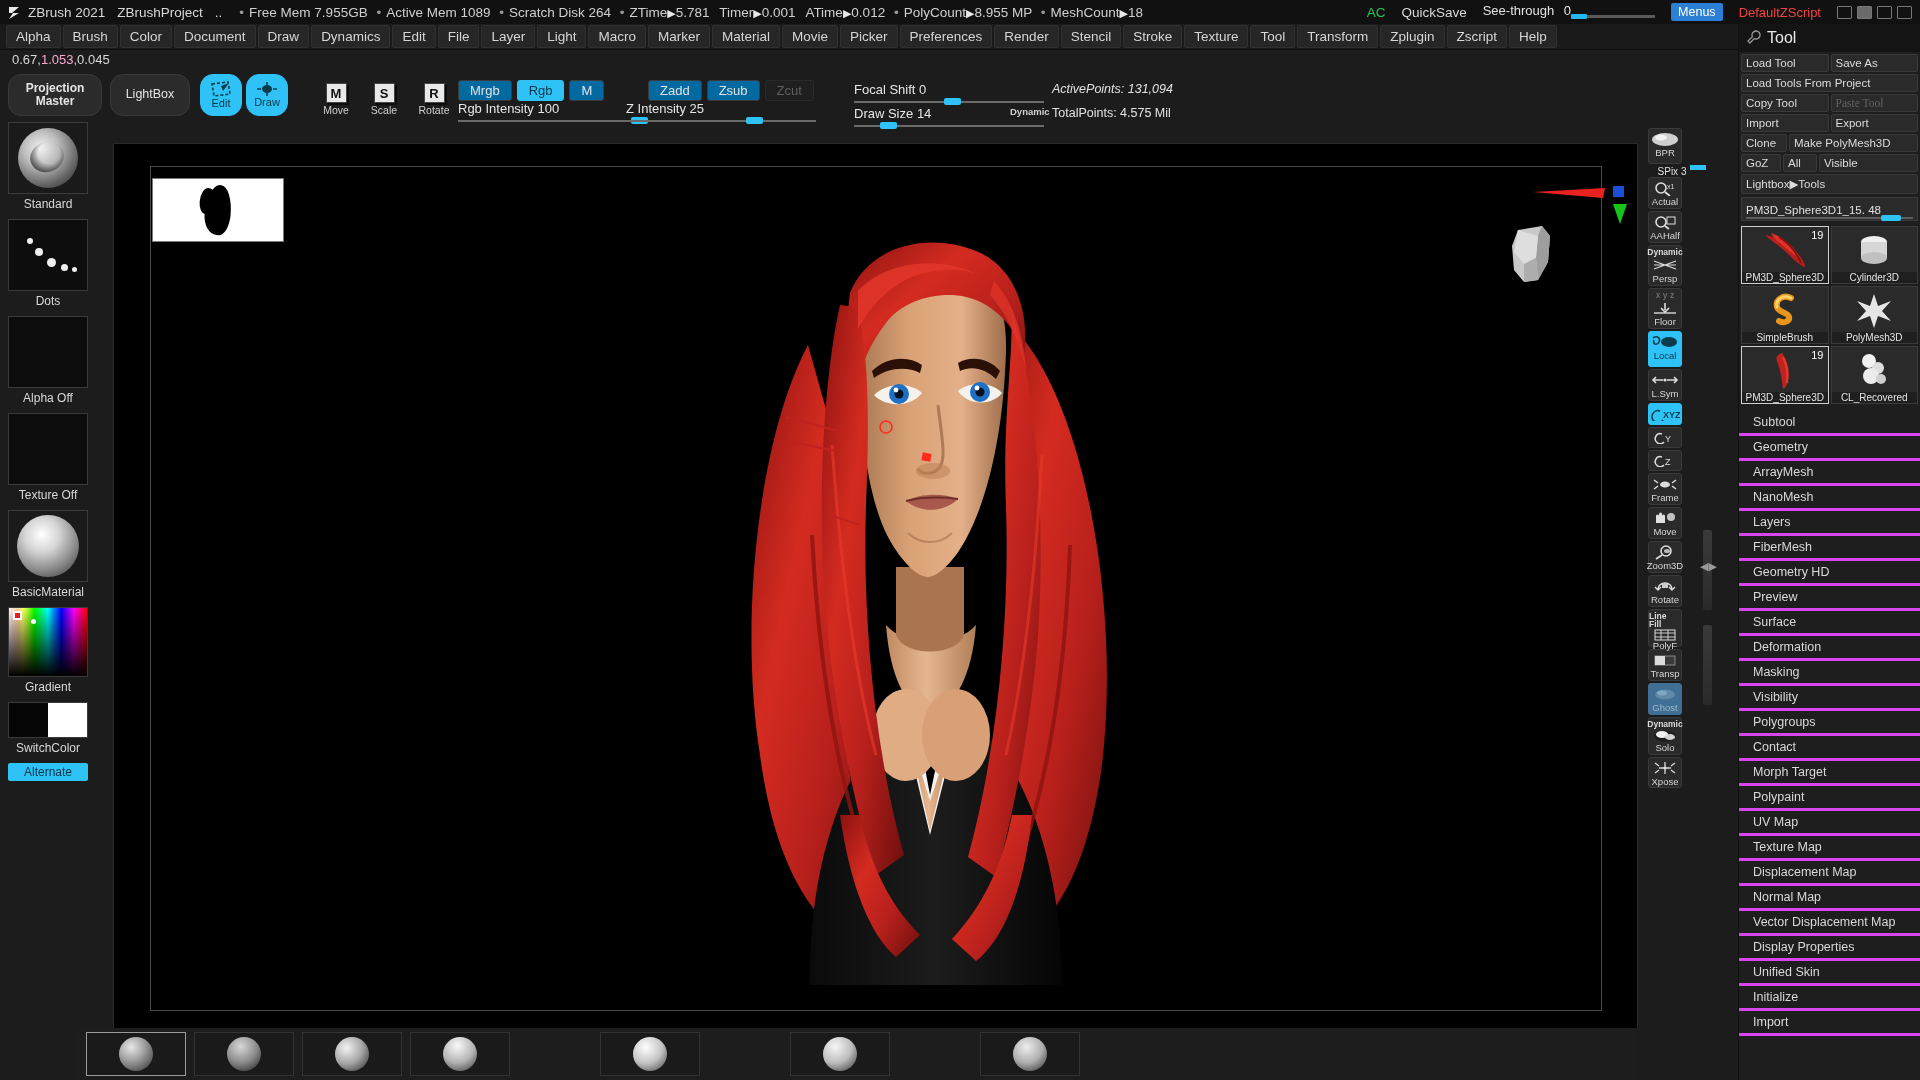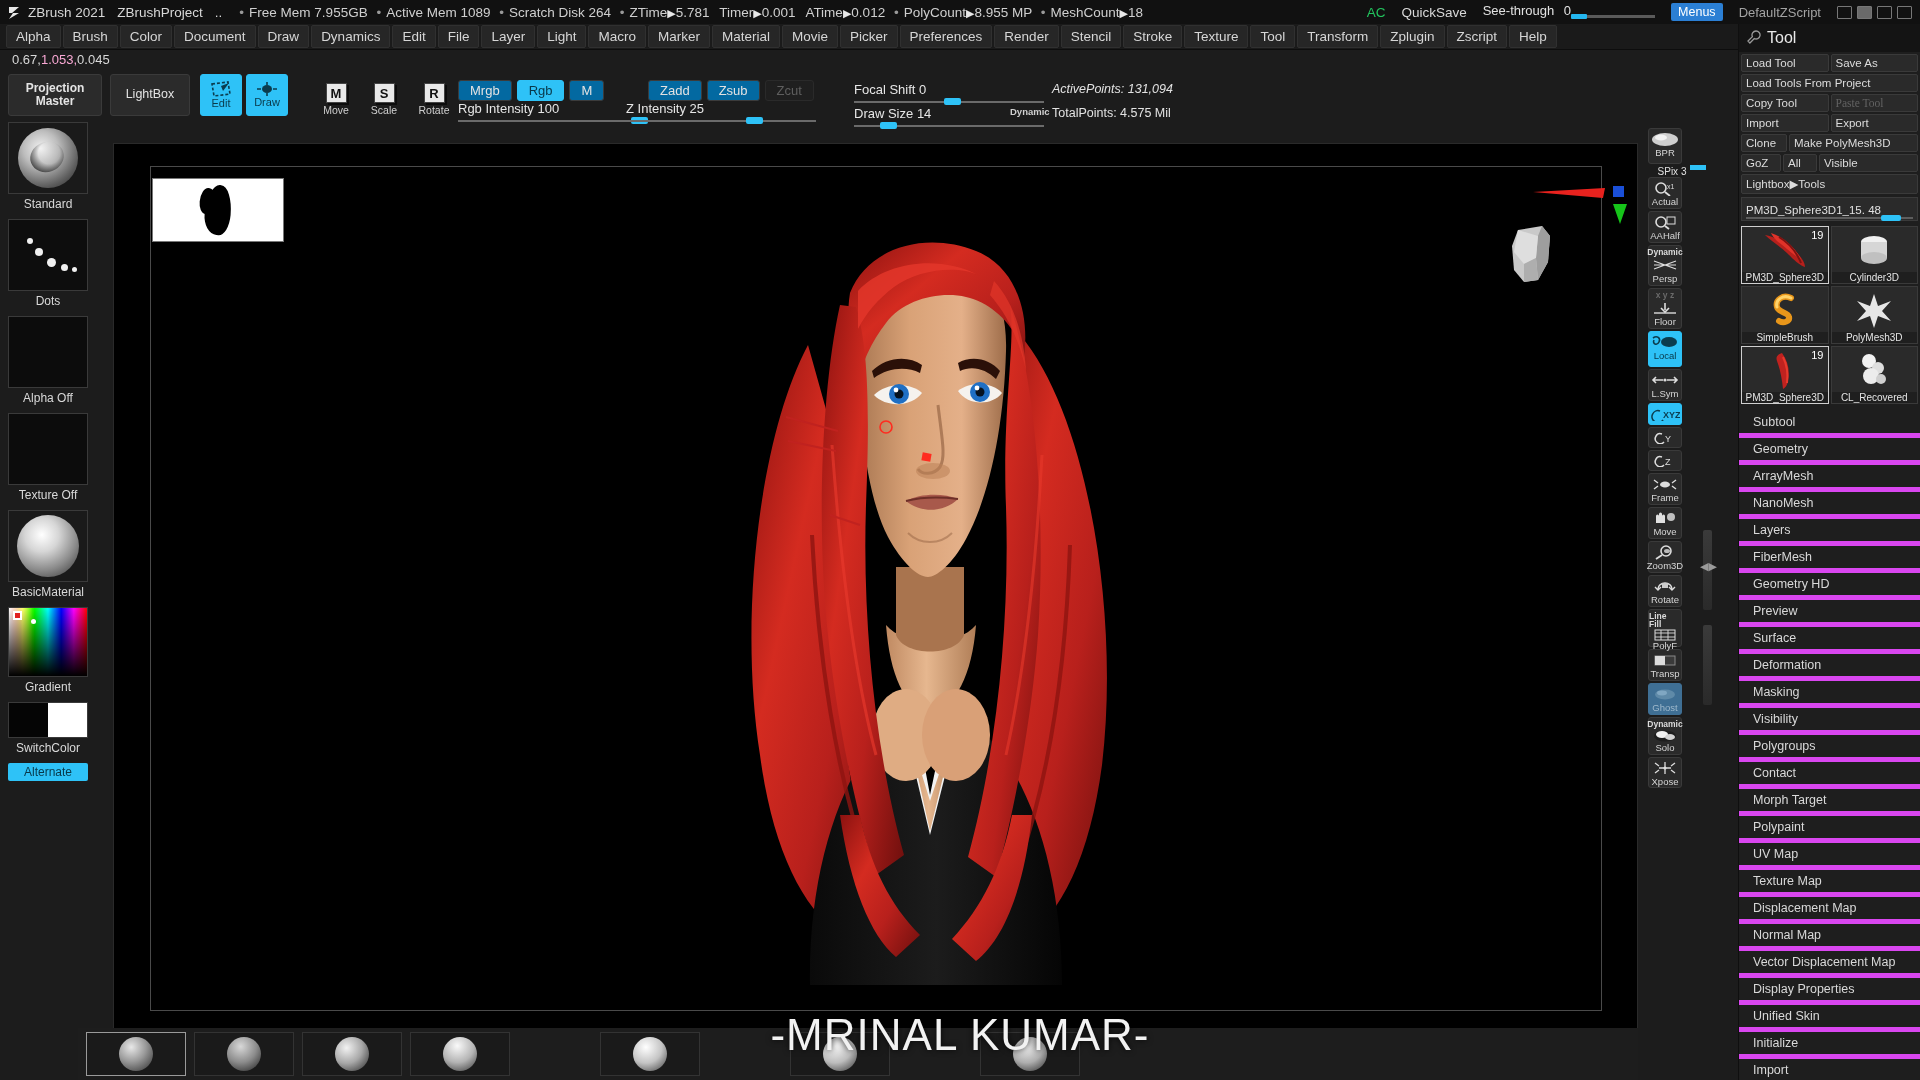--- a/index.html
+++ b/index.html
@@ -33,21 +33,21 @@
     padding-bottom: 3px;
   }
   .seethrough .lbl { font-size: 13px; color: #e2e2e2; }
   .st-track {
     width: 84px; height: 3px; background: #5a5a5a; margin-top: 2px; position: relative;
   }
   .st-track .knob { position:absolute; left:0; top:-1px; width: 16px; height: 5px; background: #24b7f0; border-radius: 1px;}
   .menus-btn {
     background: #2b7fd4; color: #fff; padding: 2px 7px; border-radius: 2px; font-size: 12.5px;
   }
-  .dfs { color: #a3a3a3; font-size: 13px; }
+  .dfs { color: #ef4444; font-size: 13px; }
   .tinyicons { display: flex; gap: 5px; align-items: center; color: #8f8f8f; font-size: 11px; }
   .ticon { width: 15px; height: 13px; border: 1px solid #777; display: inline-block; border-radius: 1px; }
   .ticon.fill { background: #6a6a6a; }
 
   
   .menubar {
     position: absolute; left: 0; top: 24px; width: 1920px; height: 26px;
     background: #1a1a1a;
     display: flex; align-items: center; gap: 2px; padding-left: 6px;
     border-bottom: 1px solid #0d0d0d;
@@ -62,21 +62,21 @@
     position: absolute; left: 12px; top: 52px; font-size: 13px; color: #d8d8d8;
   }
   .coordline .c2 { color: #f9a8d4; }
 
   
   .toolbar {
     position: absolute; left: 0; top: 68px; width: 1920px; height: 52px;
     background: #1c1c1c;
   }
   .tbtn {
-    position: absolute; background: #2b2b2b; border: 1px solid #3a3a3a; border-radius: 3px;
+    position: absolute; background: #2b2b2b; border: 1px solid #3a3a3a; border-radius: 13px;
     display: flex; align-items: center; justify-content: center; flex-direction: column;
     font-size: 12.5px; color: #e4e4e4; text-align: center; line-height: 1.05;
   }
   .tbtn.bold { font-weight: bold; font-size: 12px;}
   .tbtn.cyan { background: #2ec2f7; border-color: #2ec2f7; color: #0a3a4a; }
   .iconbtn {
     position: absolute; display:flex; flex-direction: column; align-items: center; justify-content: flex-end;
     color: #dadada; font-size: 10.5px;
   }
   .iconbtn .glyph {
@@ -207,21 +207,21 @@
   .tp-cell {
     height: 58px; background: #2a2a2a; border: 1px solid #3a3a3a; position: relative;
     display:flex; align-items:flex-end; justify-content:center; overflow: hidden;
   }
   .tp-cell.sel { border: 1px solid #cfcfcf; }
   .tp-cell .nm { font-size: 10px; color: #e4e4e4; width: 100%; text-align: center; white-space: nowrap; overflow: hidden; background: rgba(0,0,0,.25);}
   .tp-cell .cnt { position: absolute; right: 4px; top: 2px; font-size: 11px; color: #fff; }
   .tp-cell .thumbicon { position: absolute; left: 0; right: 0; top: 3px; bottom: 14px; display:flex; align-items:center; justify-content:center;}
   .tp-menu { margin-top: 4px; }
   .tp-menuitem {
-    font-size: 12.5px; color: #d9d9d9; padding: 4px 0 4px 14px; border-bottom: 5px solid #d946ef;
+    font-size: 12.5px; color: #d9d9d9; padding: 4px 0 4px 14px; border-bottom: 3px solid #d946ef;
   }
 
   
   .matshelf {
     position: absolute; left: 78px; top: 1028px; width: 1560px; height: 52px;
     background: #1d1d1d; display: flex; align-items: center; gap: 0;
   }
   .matcell {
     width: 100px; height: 44px; background: #1a1a1a; border: 1px solid #333;
     display:flex; align-items:center; justify-content:center; margin-right: 0;
@@ -543,21 +543,20 @@
 
       <path d="M150 620 C160 690 180 740 206 762 L230 740 C200 710 180 670 170 620 Z" fill="url(#hairg)"></path>
       <path d="M342 620 C334 694 314 744 286 766 L262 744 C292 712 312 672 322 620 Z" fill="url(#hairg)"></path>
 
       <path d="M96 222 L148 236" stroke="#c0221f" stroke-width="2" fill="none"></path>
       <path d="M98 246 L146 256" stroke="#c0221f" stroke-width="2" fill="none"></path>
       <path d="M140 320 L170 330" stroke="#c0221f" stroke-width="2" fill="none"></path>
     </svg>
   </div>
 
-  <div class="watermark">-MRINAL KUMAR-</div>
 
   <div class="rail">
     <div class="railbtn" style="height:36px">
       <span class="ic">
         <svg width="30" height="15" viewBox="0 0 30 15">
             <ellipse cx="15" cy="7.5" rx="13" ry="6.5" fill="#cfcfcf"></ellipse>
             <ellipse cx="11" cy="5.5" rx="6" ry="3" fill="#f2f2f2"></ellipse>
           </svg>
       </span>
       <span class="t">BPR</span>

